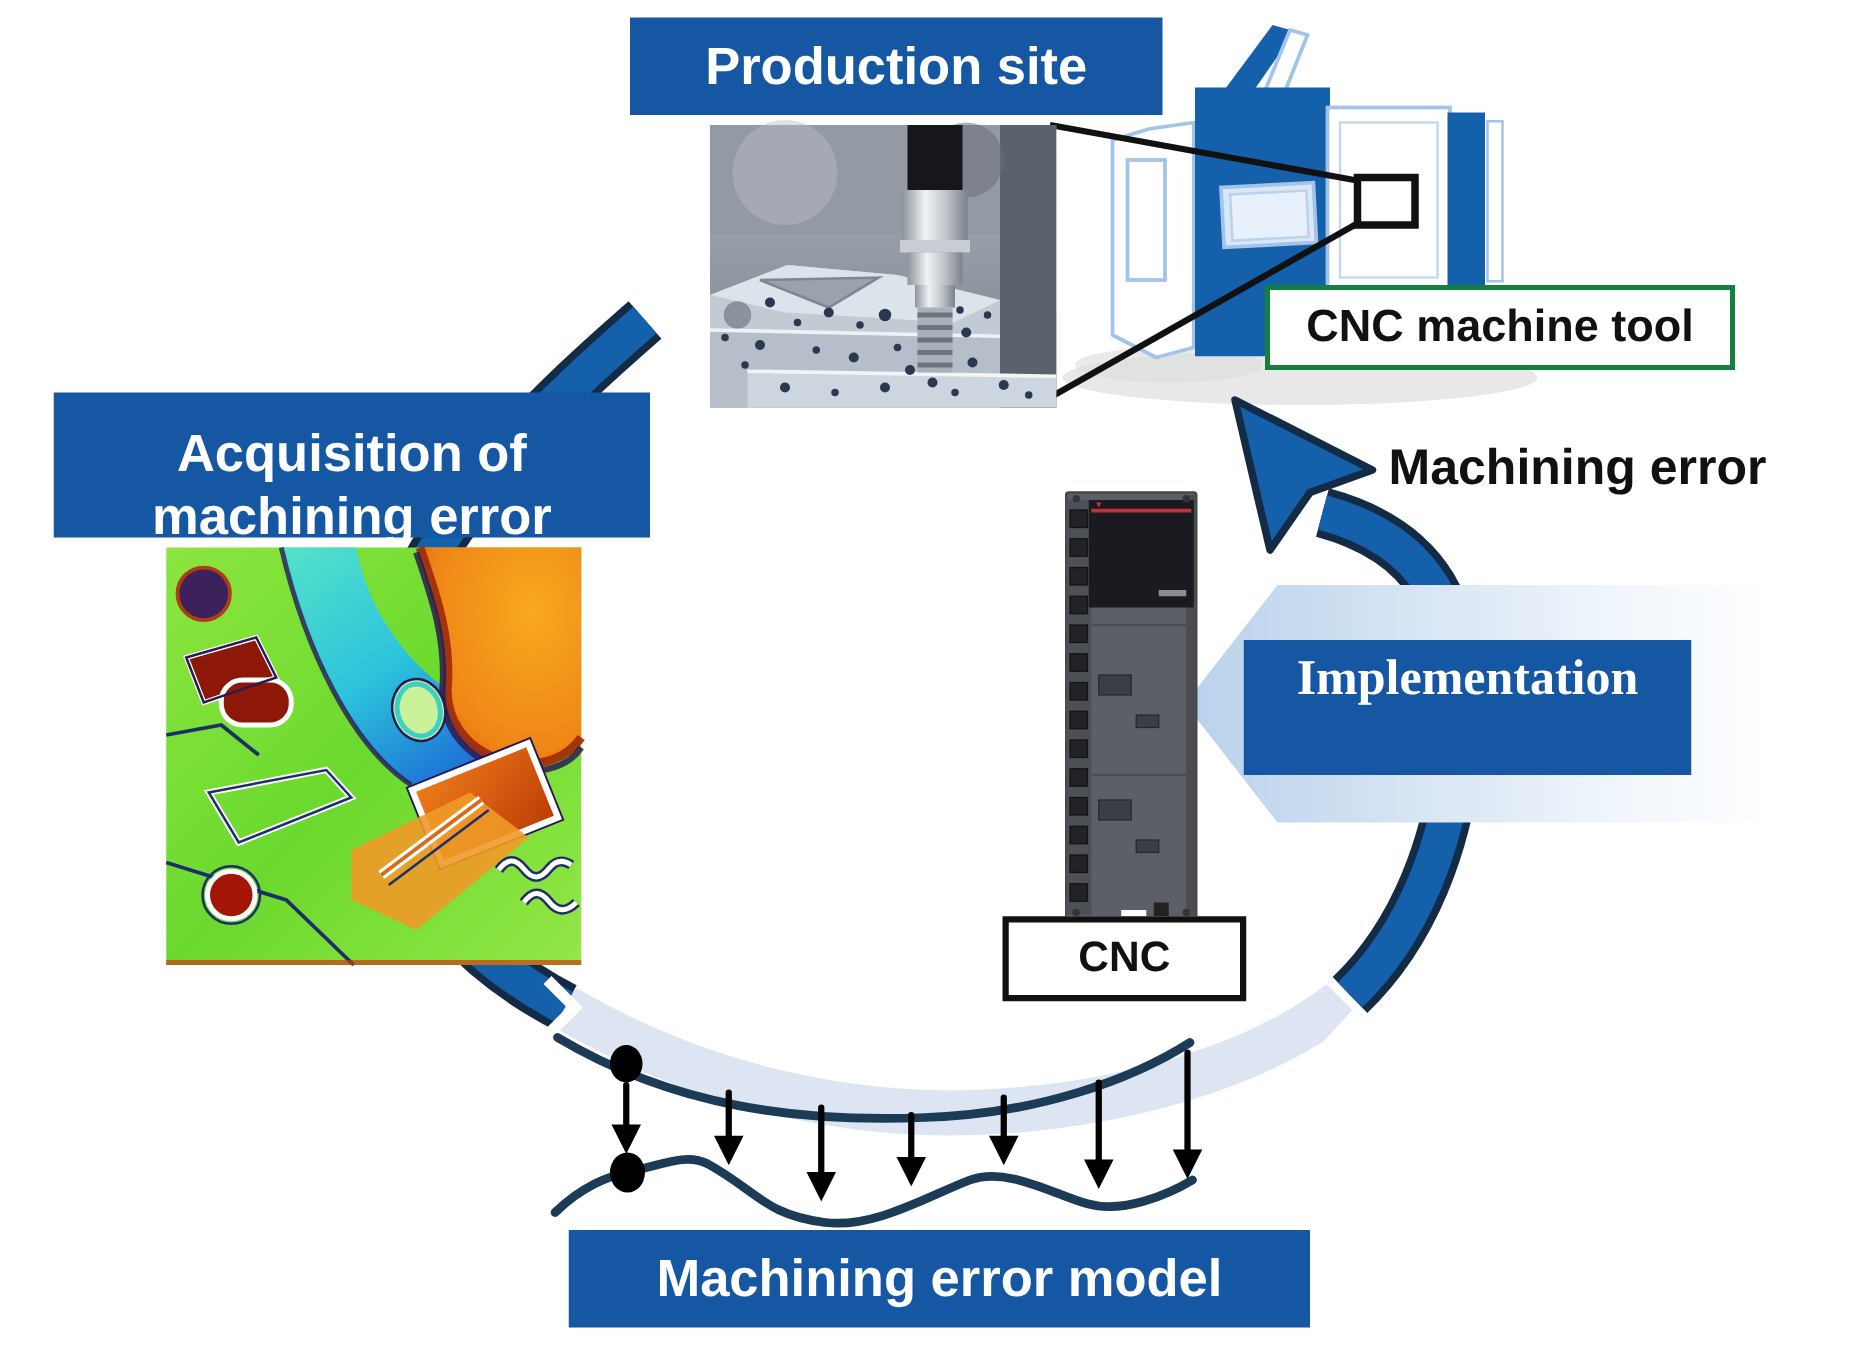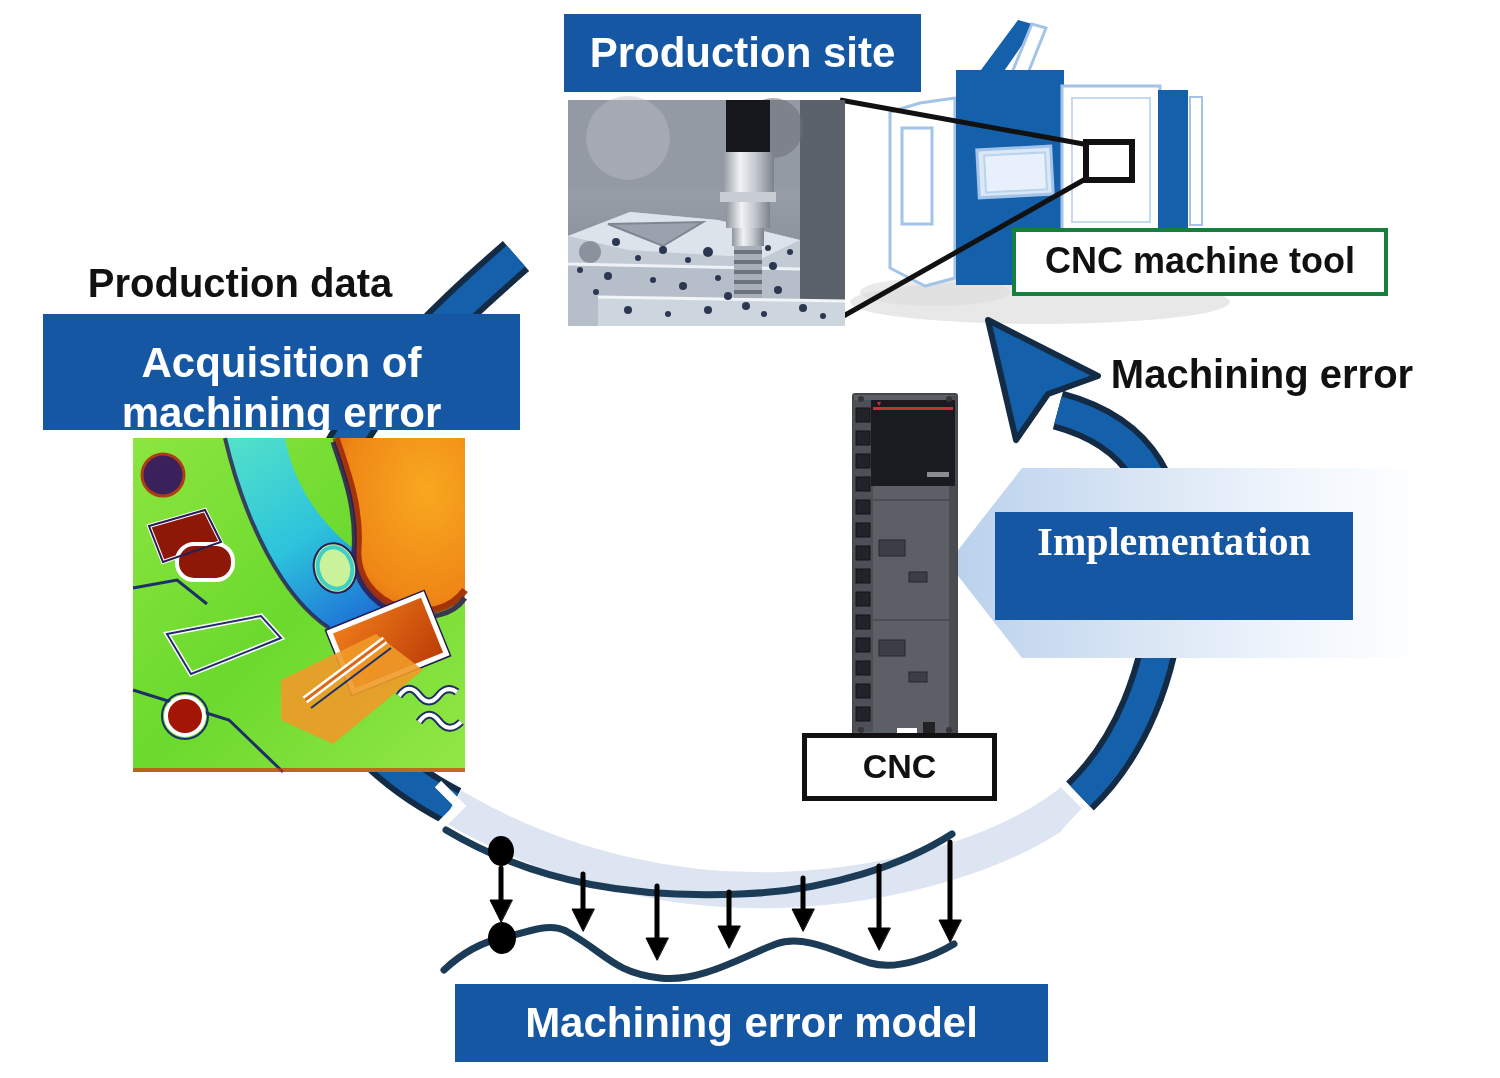--- a/index.html
+++ b/index.html
@@ -2,21 +2,21 @@
 <html><head>
 <meta charset="utf-8">
 <style>
   html,body{margin:0;padding:0;background:#ffffff;}
   #stage{position:relative;width:1500px;height:1078px;background:#fff;overflow:hidden;
          font-family:"Liberation Sans",sans-serif;}
   #bg{position:absolute;left:0;top:0;}
   .lbl{position:absolute;font-weight:bold;text-align:center;}
   .bluebox{background:#1557a2;color:#fff;}
   .whitebox{background:#fff;color:#111;}
-  .banner{left:564px;top:14px;width:357px;height:78px;font-size:42px;line-height:78px;}
+  .banner{left:504px;top:14px;width:426px;height:78px;font-size:42px;line-height:78px;}
   .mtool{left:1012px;top:228px;width:368px;height:60px;border:4px solid #15803d;
          font-size:36px;line-height:58px;text-align:center;}
   .proddata{left:60px;top:262px;width:360px;height:42px;color:#111;font-size:40px;line-height:42px;}
   .acq{left:43px;top:314px;width:477px;height:116px;font-size:42px;line-height:50px;padding-top:24px;box-sizing:border-box;}
   .mec{left:1080px;top:350px;width:364px;color:#111;font-size:40px;line-height:48px;}
   .impl{left:995px;top:512px;width:358px;height:108px;font-size:40px;line-height:50px;padding-top:5px;box-sizing:border-box;font-family:Liberation Serif, serif;}
   .cncbox{left:802px;top:733px;width:185px;height:58px;border:5px solid #111;
           font-size:34px;line-height:56px;}
   .modelbox{left:455px;top:984px;width:593px;height:78px;font-size:42px;line-height:78px;}
 </style>
@@ -271,23 +271,20 @@
 </svg>
 
 <div class="lbl bluebox banner">
   <span>Production site</span>
 </div>
 
 <div class="lbl whitebox mtool">
   <span>CNC machine tool</span>
 </div>
 
-<div class="lbl proddata">
-  <span>Production data</span>
-</div>
 
 <div class="lbl bluebox acq">
   <div>Acquisition of</div>
   <div>machining error</div>
 </div>
 
 <div class="lbl mec">
   <div>Machining error</div>
 </div>
 

